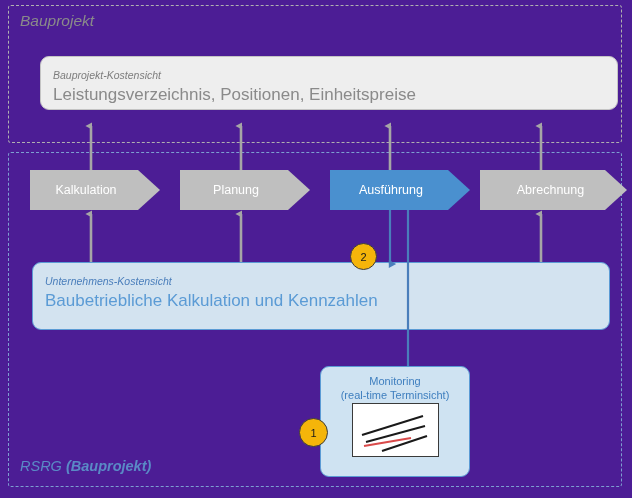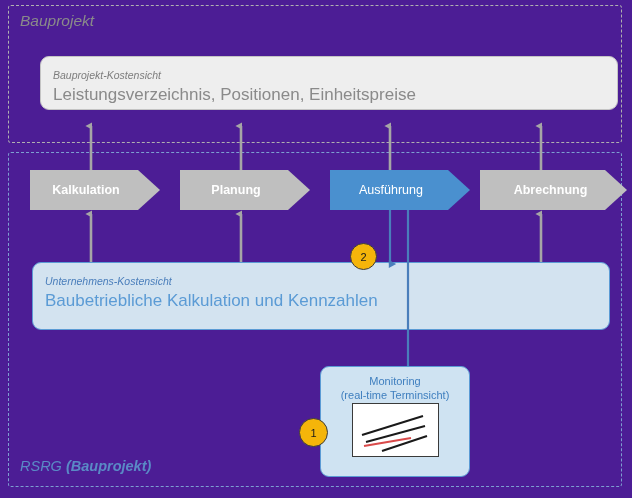--- a/index.html
+++ b/index.html
@@ -113,21 +113,21 @@
     height: 40px;
     display: flex;
     align-items: center;
     justify-content: center;
     color: #ffffff;
     font-size: 12.5px;
     clip-path: polygon(0 0, calc(100% - 22px) 0, 100% 50%, calc(100% - 22px) 100%, 0 100%);
     -webkit-clip-path: polygon(0 0, calc(100% - 22px) 0, 100% 50%, calc(100% - 22px) 100%, 0 100%);
   }
   .chevron span { padding-right: 18px; }
-  .chevron.inactive { background: #bfbfbf; font-weight: bold; }
+  .chevron.inactive { background: #bfbfbf; }
   .chevron.active   { background: #4a90cf; }
 
   #phase-0 { left: 30px;  width: 130px; }
   #phase-1 { left: 180px; width: 130px; align-items: center; }
   #phase-2 { left: 330px; width: 140px; }
   #phase-3 { left: 480px; width: 135px; padding-left: 12px; }
 
   
   .arrow-svg {
     position: absolute;

